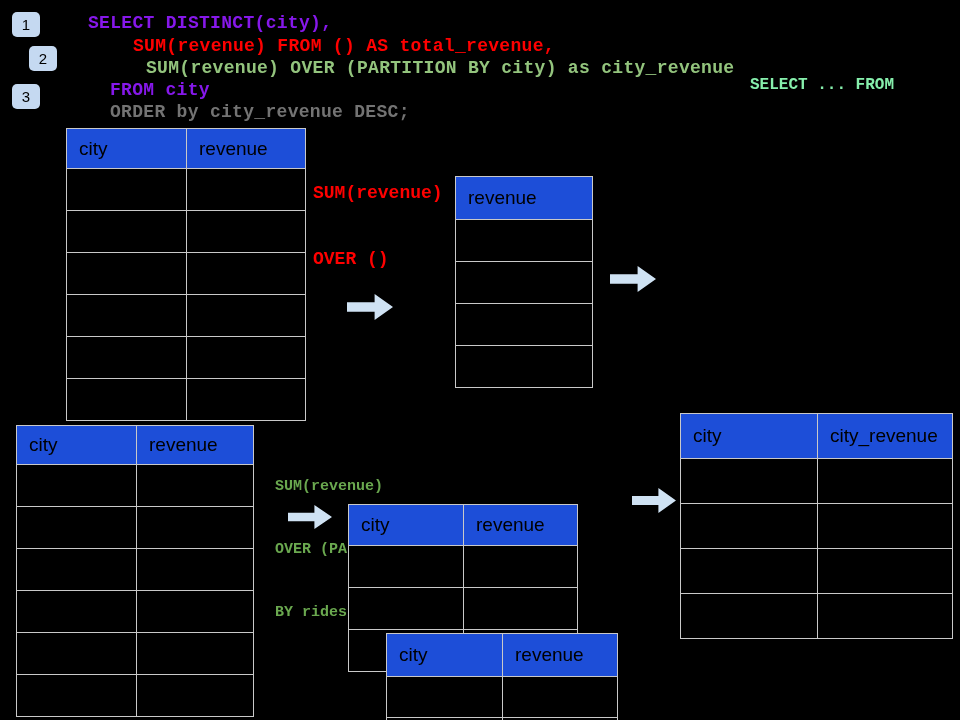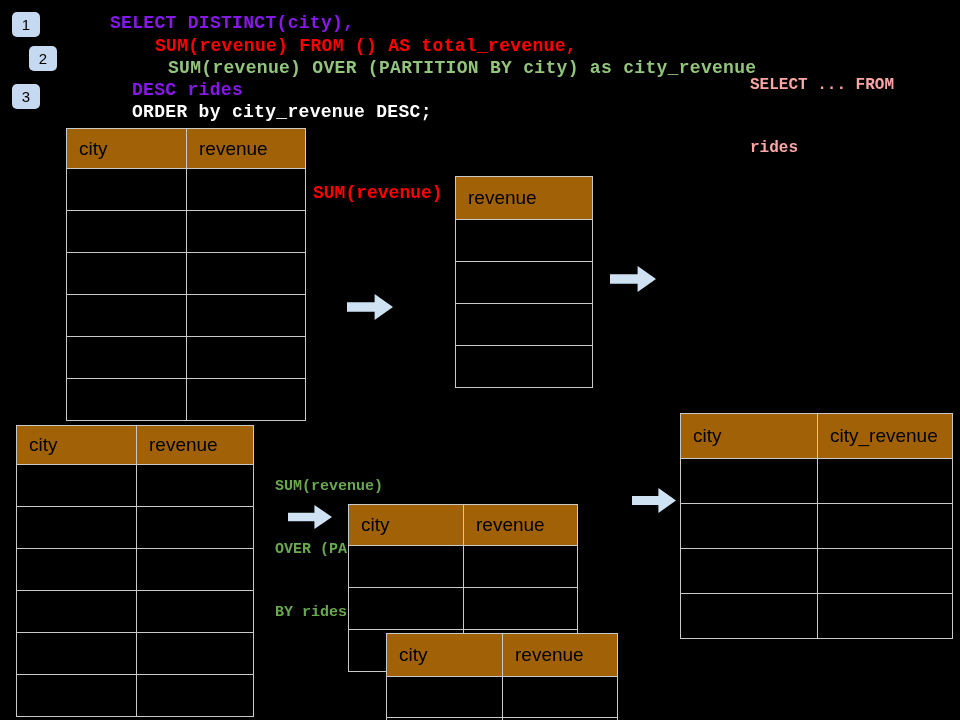--- a/index.html
+++ b/index.html
@@ -31,21 +31,20 @@
 
   
   .code-line {
     position: absolute;
     font-family: "Liberation Mono", monospace;
     font-weight: 700;
     font-size: 18px;
     letter-spacing: 0.3px;
     white-space: pre;
     line-height: 22px;
-    margin-left: 22px;
   }
   #sql-1 { left: 88px;  top: 12px; }
   #sql-2 { left: 133px; top: 35px; }
   #sql-3 { left: 146px; top: 57px; }
   #sql-4 { left: 110px; top: 79px; }
   #sql-5 { left: 110px; top: 101px; }
 
   
   .side-note {
     position: absolute;
@@ -71,21 +70,21 @@
   table.tbl {
     position: absolute;
     border-collapse: collapse;
     table-layout: fixed;
   }
   table.tbl th, table.tbl td {
     border: 1px solid #C9C9C9;
     padding: 0;
   }
   table.tbl th {
-    background: #a16207;
+    background: #1d4ed8;
     color: #000;
     font-family: "Liberation Sans", sans-serif;
     font-weight: 400;
     font-size: 19px;
     text-align: left;
     padding-left: 12px;
   }
   table.tbl td { background: #000000; }
 
   #tbl-source-top      { left: 66px;  top: 128px; z-index: 1; }
@@ -128,30 +127,30 @@
 
 <div class="canvas">
 
   <div class="badge" id="badge-1">1</div>
   <div class="badge" id="badge-2">2</div>
   <div class="badge" id="badge-3">3</div>
 
   <div class="code-line" id="sql-1" style="color: rgb(134, 24, 234);">SELECT DISTINCT(city),</div>
   <div class="code-line" id="sql-2" style="color: rgb(255, 0, 0);">SUM(revenue) FROM () AS total_revenue,</div>
   <div class="code-line" id="sql-3" style="color: rgb(147, 196, 125);">SUM(revenue) OVER (PARTITION BY city) as city_revenue</div>
-  <div class="code-line" id="sql-4" style="color: rgb(134, 24, 234);">DESC rides</div>
-  <div class="code-line" id="sql-5" style="color: #ffffff;">ORDER by city_revenue DESC;</div>
-
-  <div class="side-note" style="color: #fca5a5;">
+  <div class="code-line" id="sql-4" style="color: rgb(134, 24, 234);">FROM city</div>
+  <div class="code-line" id="sql-5" style="color: #737373;">ORDER by city_revenue DESC;</div>
+
+  <div class="side-note" style="color: #86efac;">
     <div>SELECT ... FROM</div>
-    <div>rides</div>
   </div>
 
   <div class="annotation" id="annotation-total" style="color: rgb(255, 0, 0);">
     <div>SUM(revenue)</div>
+    <div>OVER ()</div>
   </div>
 
   <div class="annotation" id="annotation-partition" style="color: rgb(106, 168, 79);">
     <div>SUM(revenue)</div>
     <div>OVER (PARTITION</div>
     <div>BY rides)</div>
   </div>
 
   <table class="tbl" id="tbl-source-top">
     <colgroup>

